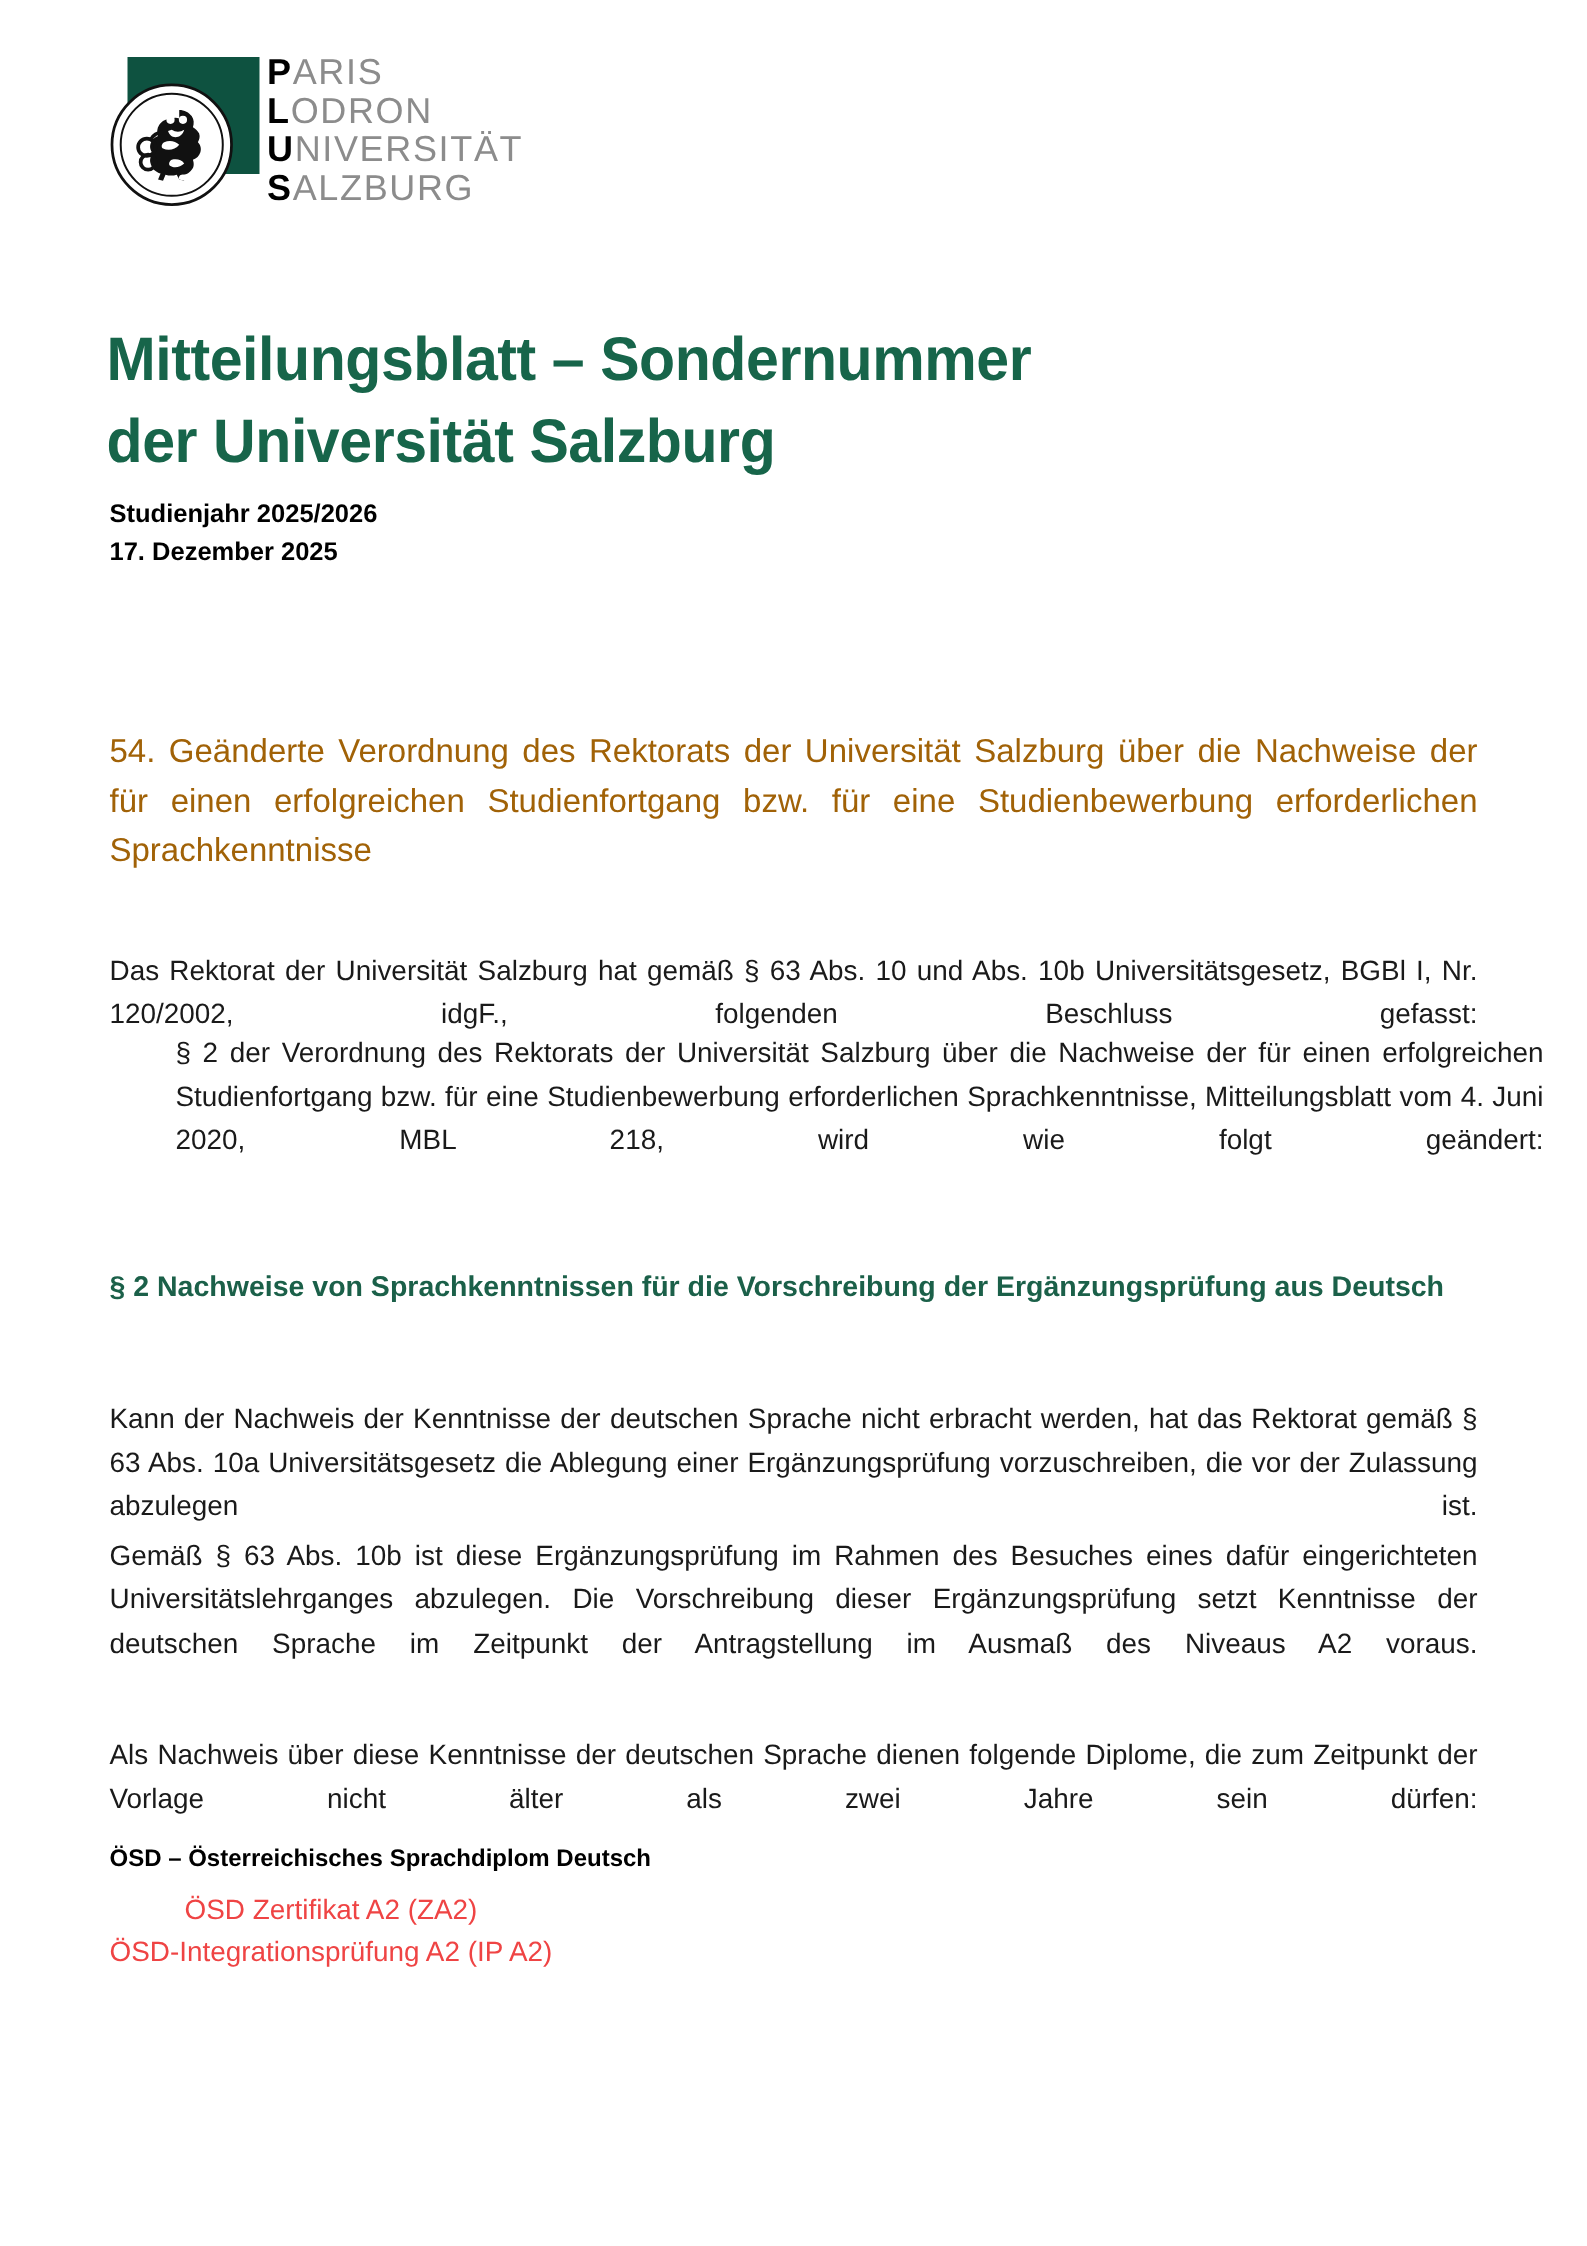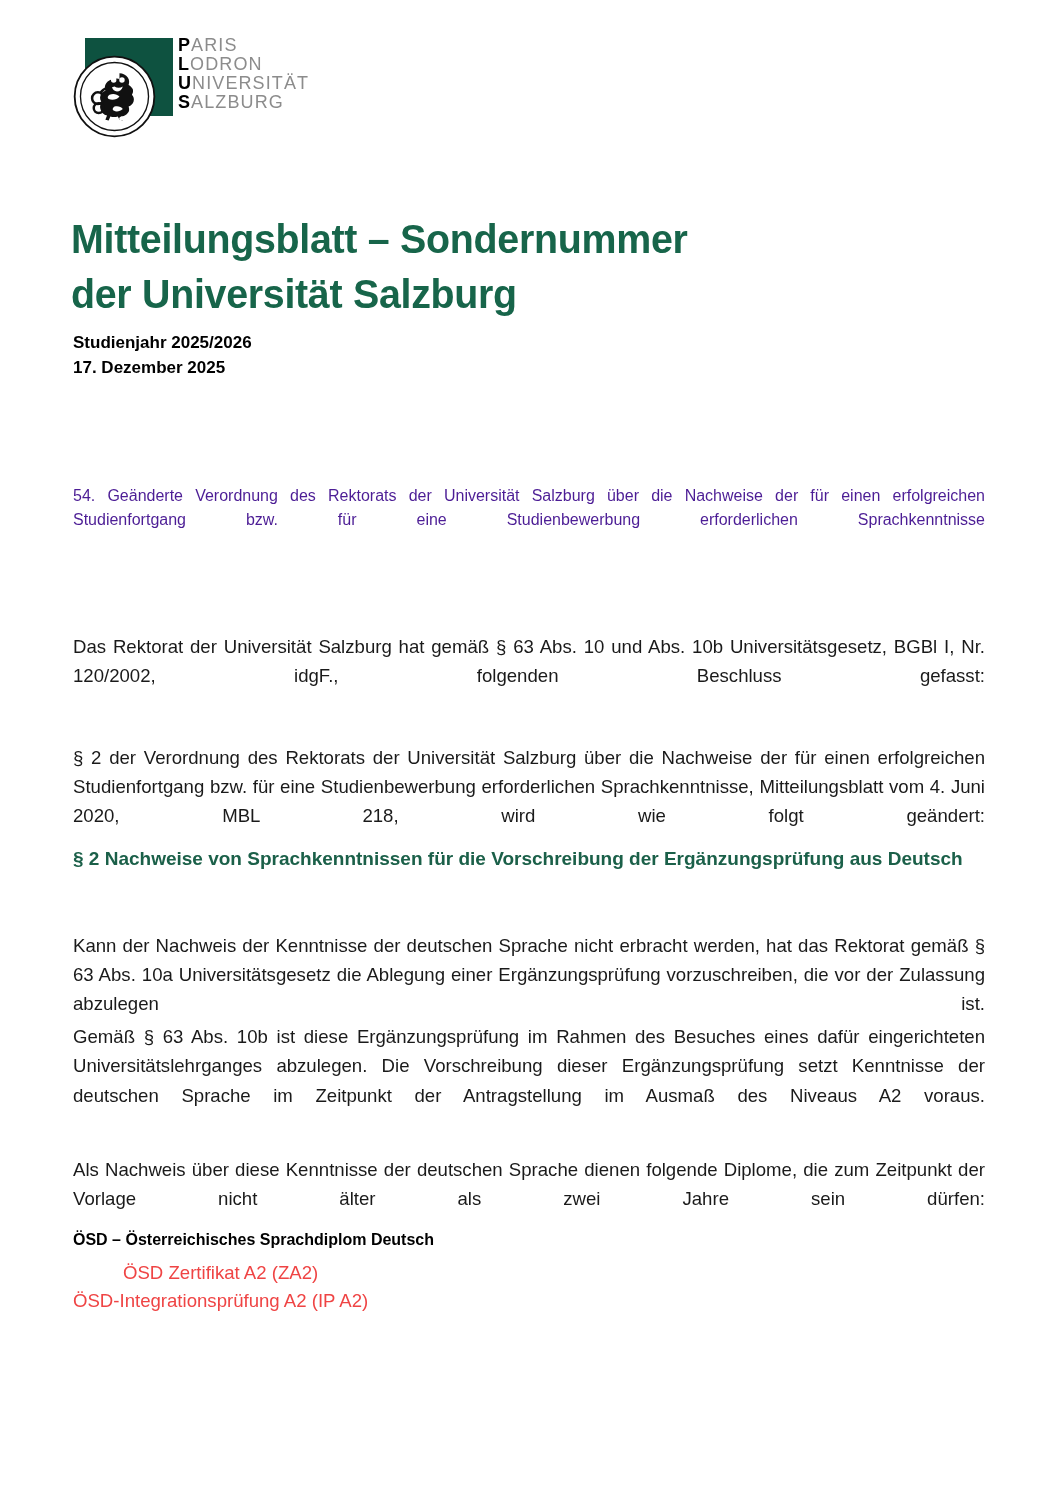--- a/index.html
+++ b/index.html
@@ -48,21 +48,21 @@
     width: 83px;
     height: 83px;
   }
   .logo-words {
     position: absolute;
     left: 105px;
     top: -2px;
     line-height: 1.065;
   }
   .logo-line {
-    font-size: 18px;
+    font-size: 24px;
     letter-spacing: 1.1px;
     color: #8c8c8c;
     font-weight: 400;
     white-space: nowrap;
   }
   .logo-line b {
     color: #000000;
     font-weight: 700;
   }
 
@@ -93,23 +93,23 @@
     line-height: 1.46;
   }
   .subtitle .sline { display: block; white-space: nowrap; }
 
   
   .item-heading {
     position: absolute;
     left: 73px;
     top: 484px;
     width: 912px;
-    color: #4c1d95;
+    color: #a16207;
     font-weight: 400;
-    font-size: 16px;
+    font-size: 22px;
     line-height: 1.5;
     text-align: justify;
     text-justify: inter-word;
   }
   .item-heading::after {
     content: "";
     display: inline-block;
     width: 100%;
   }
 
@@ -124,21 +124,21 @@
     text-align: justify;
     text-justify: inter-word;
   }
   .para::after {
     content: "";
     display: inline-block;
     width: 100%;
   }
 
   .p1 { top: 613px; }
-  .p2 { top: 724px; }
+  .p2 { top: 668px; margin-left: 44px; }
   .p3 { top: 912px; }
   .p4 { top: 1012px; margin-top: 10px; }
   .p5 { top: 1136px; }
 
   
   .sub-heading {
     position: absolute;
     left: 73px;
     top: 829px;
     width: 912px;

